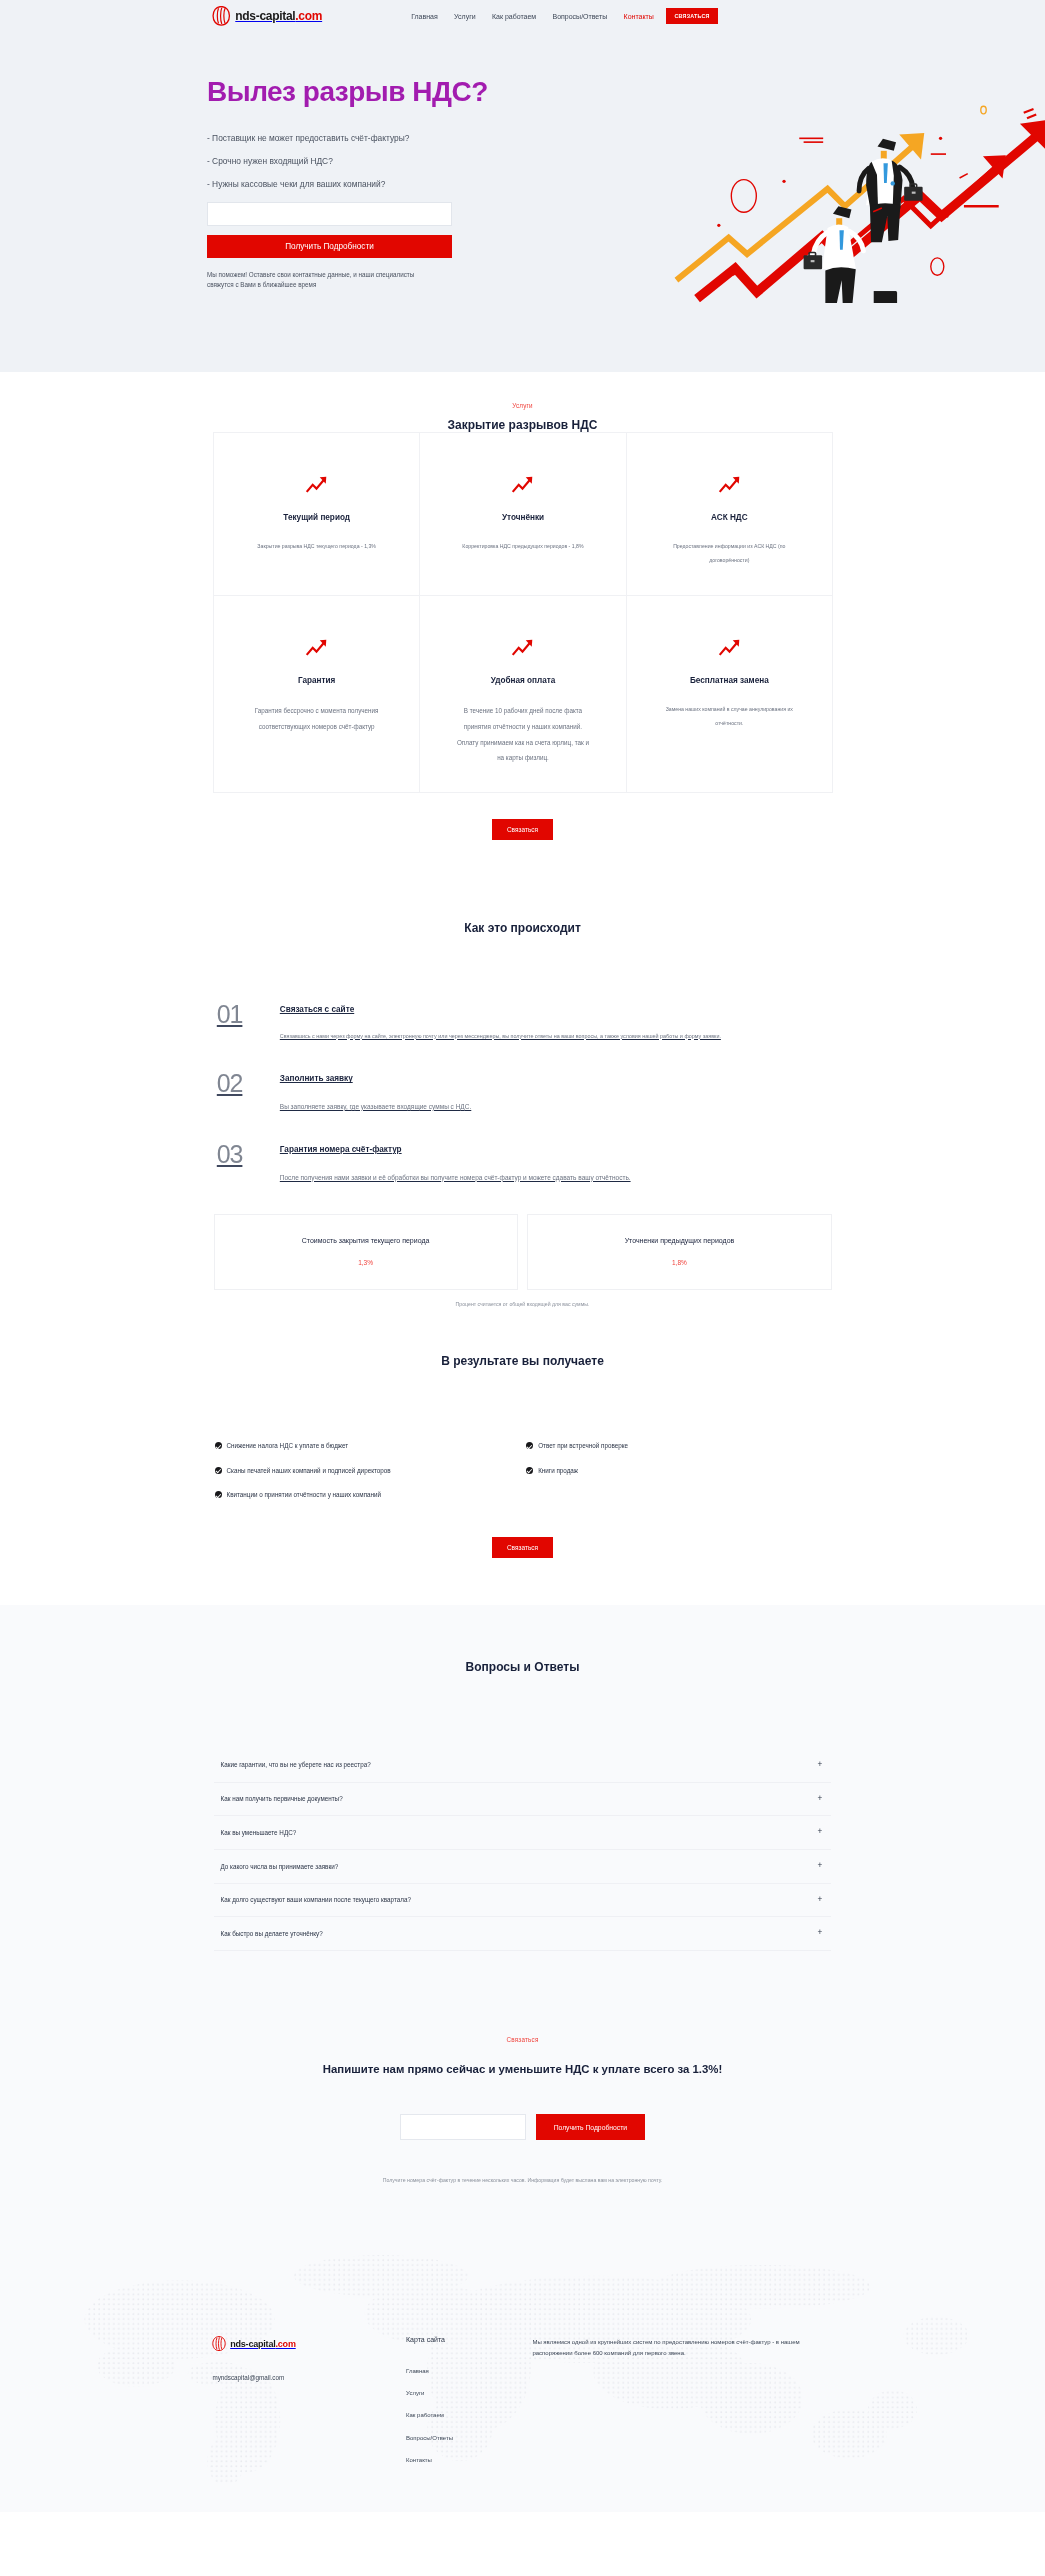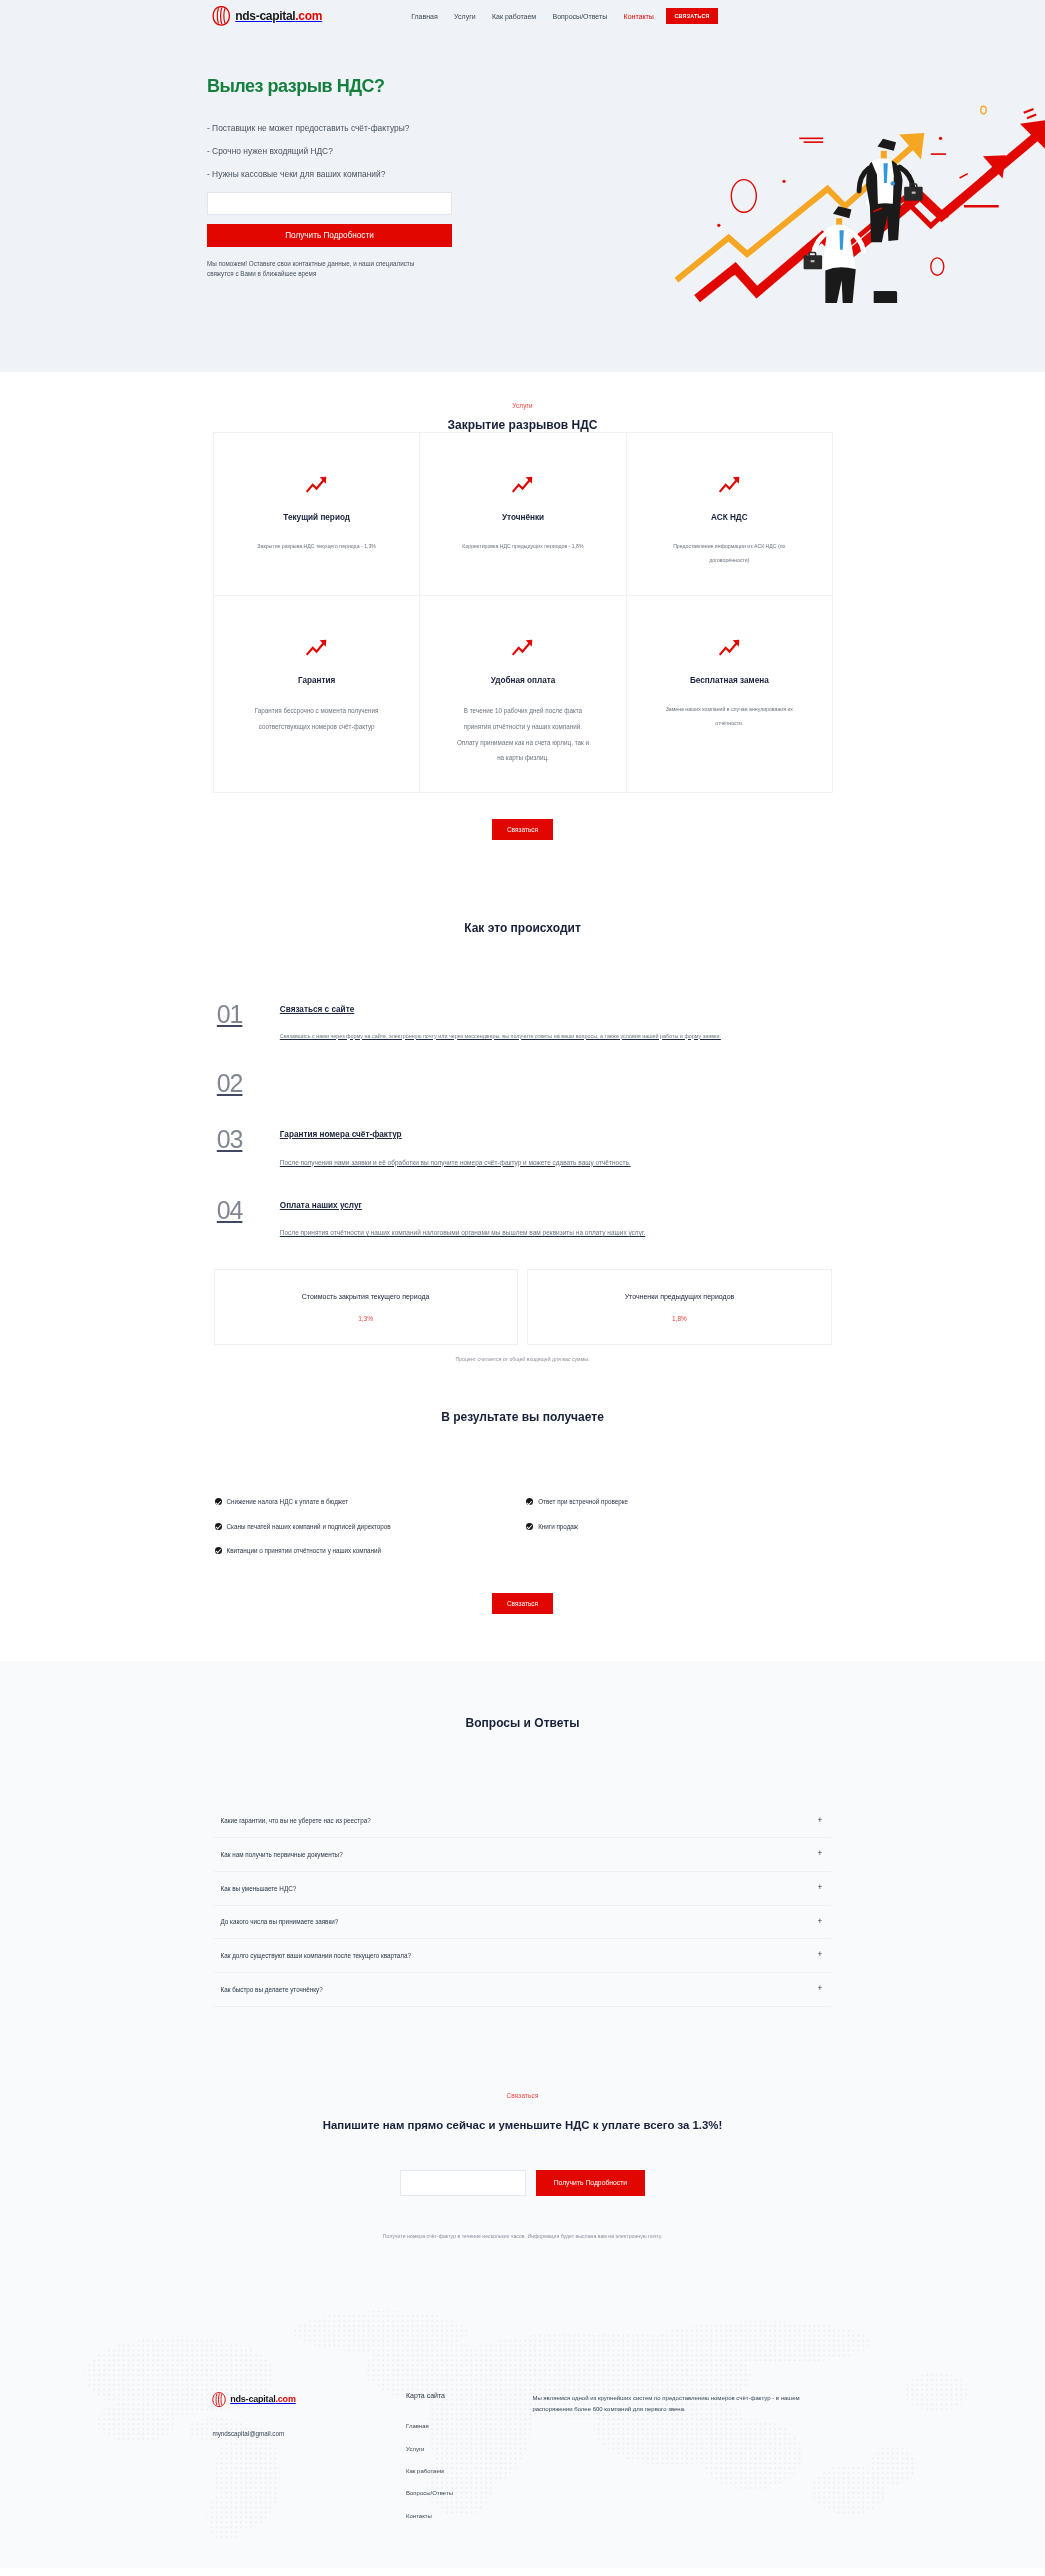--- a/index.html
+++ b/index.html
@@ -45,21 +45,21 @@
     background:#e10600; color:#fff; border:none;
     font-size:5.4px; font-weight:bold; letter-spacing:0.2px;
     padding:4.9px 8.7px; margin-left:12px; cursor:pointer;
     font-family:inherit; text-transform:uppercase;
   }
 
   
   .hero-inner { display:flex; padding-top:45px; }
   .hero-left { width:283px; }
   .hero-title {
-    font-size:18px; font-weight:bold; color:#15803d;
+    font-size:28px; font-weight:bold; color:#a21caf;
     letter-spacing:-0.5px; line-height:1.05;
   }
   .hero-bullets { margin-top:27px; }
   .hero-bullets p {
     font-size:8.4px; color:#4a5260; margin-bottom:12px; line-height:1.3;
   }
   .hero-input {
     width:245px; height:23.4px; background:#fff; border:0.5px solid #e2e6ec;
     margin-top:12px; display:block; padding:0 6.5px; font-size:7.6px;
     font-family:inherit; color:#333;
@@ -423,33 +423,30 @@
     <div class="step-list">
       <div class="step">
         <div class="step-num">01</div>
         <div class="step-body">
           <div class="step-title">Связаться с сайте</div>
           <div class="step-text">Связавшись с нами через форму на сайте, электронную почту или через мессенджеры, вы получите ответы на ваши вопросы, а также условия нашей работы и форму заявки.</div>
         </div>
       </div>
       <div class="step">
         <div class="step-num">02</div>
+        <div class="step-body">
+          <div class="step-title">Заполнить заявку</div>
+          <div class="step-text lg">Вы заполняете заявку, где указываете входящие суммы с НДС.</div>
+        </div>
       </div>
       <div class="step">
         <div class="step-num">03</div>
         <div class="step-body">
           <div class="step-title">Гарантия номера счёт-фактур</div>
           <div class="step-text lg">После получения нами заявки и её обработки вы получите номера счёт-фактур и можете сдавать вашу отчётность.</div>
-        </div>
-      </div>
-      <div class="step">
-        <div class="step-num">04</div>
-        <div class="step-body">
-          <div class="step-title">Оплата наших услуг</div>
-          <div class="step-text lg">После принятия отчётности у наших компаний налоговыми органами мы вышлем вам реквизиты на оплату наших услуг.</div>
         </div>
       </div>
     </div>
 
     <div class="price-row">
       <div class="price-box">
         <div class="price-label">Стоимость закрытия текущего периода</div>
         <div class="price-value">1,3%</div>
       </div>
       <div class="price-box">

